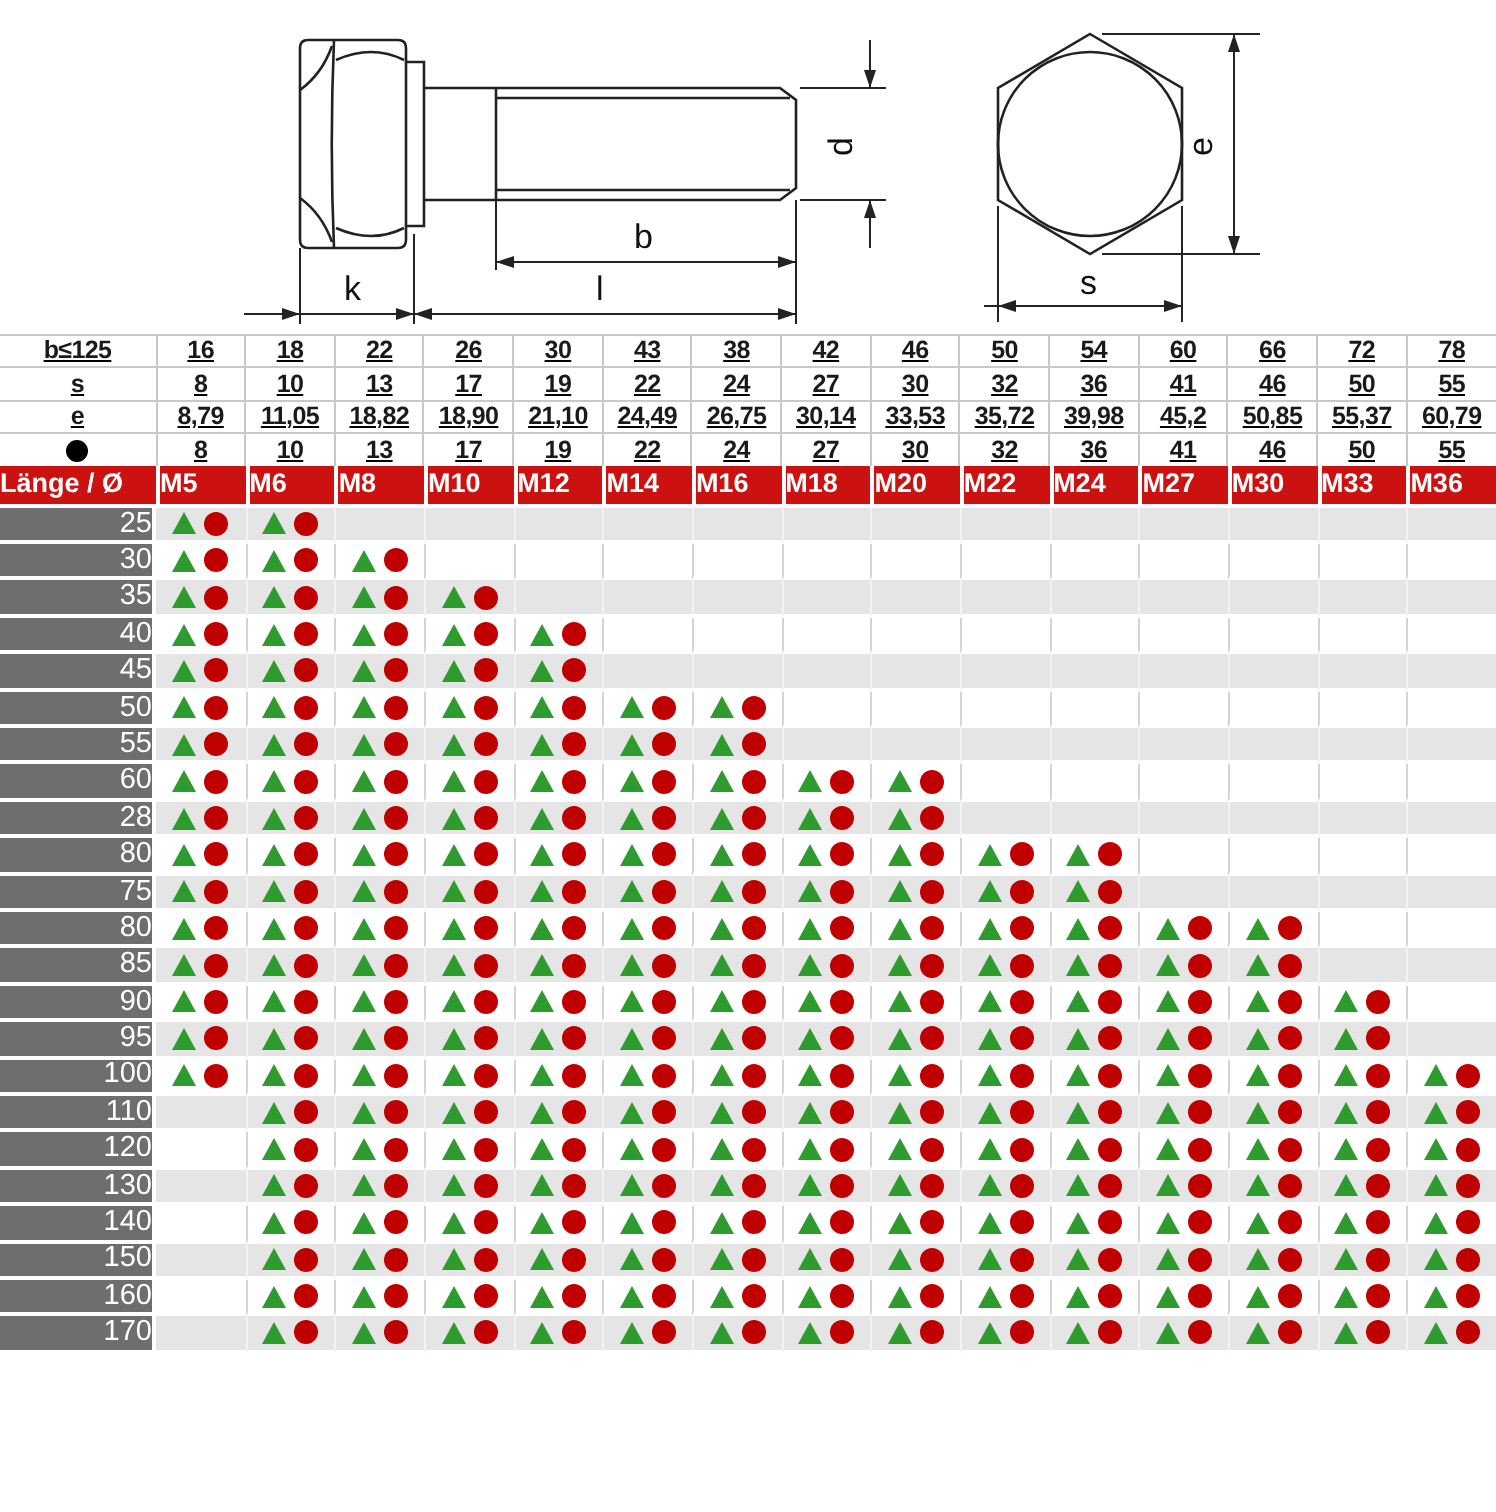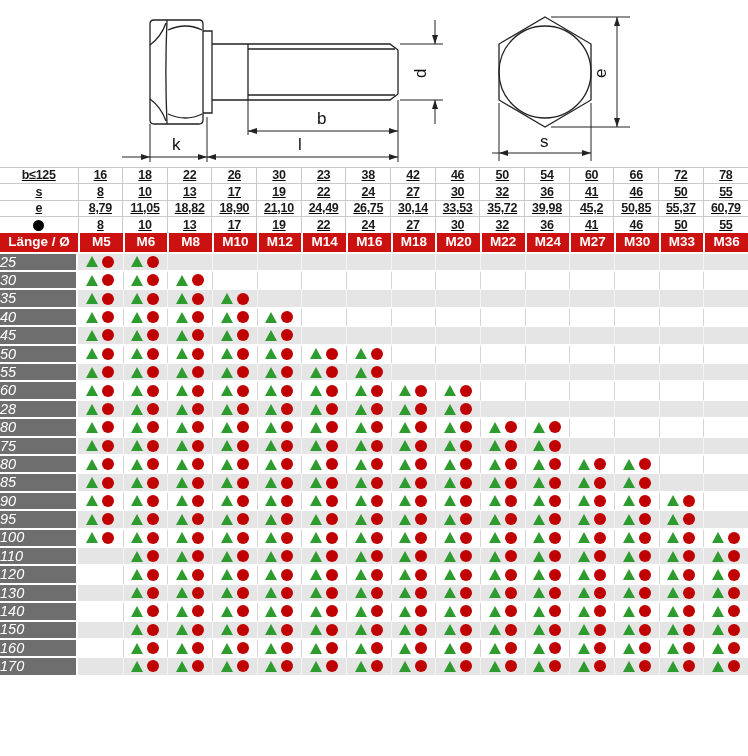--- a/index.html
+++ b/index.html
@@ -23,26 +23,26 @@
     letter-spacing:-0.3px;line-height:1;white-space:nowrap;overflow:hidden;}
   table.spec th:first-child{border-left:none;width:78px;}
   table.spec tr:last-child th, table.spec tr:last-child td{border-bottom:none;}
   .black-dot{display:inline-block;width:11px;height:11px;background:#000;border-radius:50%;vertical-align:middle;}
 
   
   table.matrix{width:748px;border-collapse:separate;border-spacing:0;table-layout:fixed;}
   table.matrix thead th{
     background:var(--red-header);color:#fff;font-weight:bold;font-size:13.5px;
     height:21px;border-left:2px solid #fff;border-bottom:2px solid #fff;
-    text-align:center;vertical-align:middle;line-height:1;white-space:nowrap;overflow:hidden;}
+    text-align:left;vertical-align:middle;line-height:1;white-space:nowrap;overflow:hidden;}
   table.matrix thead th:first-child{border-left:none;width:78px;}
   table.matrix tbody th{
     background:var(--row-label);color:#fff;font-weight:normal;font-size:14.5px;
-    text-align:left;vertical-align:middle;border-bottom:2px solid #fff;border-right:2px solid #fff;
-    line-height:1;font-style:italic;}
+    text-align:right;vertical-align:middle;border-bottom:2px solid #fff;border-right:2px solid #fff;
+    line-height:1;}
   table.matrix tbody td{
     height:18.4px;border-bottom:2px solid #fff;border-left:1px solid #d4d4d4;
     text-align:center;vertical-align:middle;background:#fff;line-height:0;white-space:nowrap;}
   table.matrix tbody td:first-of-type{border-left:none;}
   table.matrix tbody tr.alt td{background:var(--alt);border-left-color:#f3f3f3;}
   .tri{display:inline-block;width:0;height:0;border-left:6px solid transparent;
        border-right:6px solid transparent;border-bottom:11px solid var(--green);
        margin-right:4px;vertical-align:middle;}
   .dot{display:inline-block;width:12px;height:12px;border-radius:50%;
        background:var(--red-dot);vertical-align:middle;}
@@ -127,21 +127,21 @@
 
   <table class="spec">
     <tbody id="spec-body">
         <tr>
           <th>b≤125</th>
           <td>16</td>
           <td>18</td>
           <td>22</td>
           <td>26</td>
           <td>30</td>
-          <td>23</td>
+          <td>43</td>
           <td>38</td>
           <td>42</td>
           <td>46</td>
           <td>50</td>
           <td>54</td>
           <td>60</td>
           <td>66</td>
           <td>72</td>
           <td>78</td>
         </tr>

